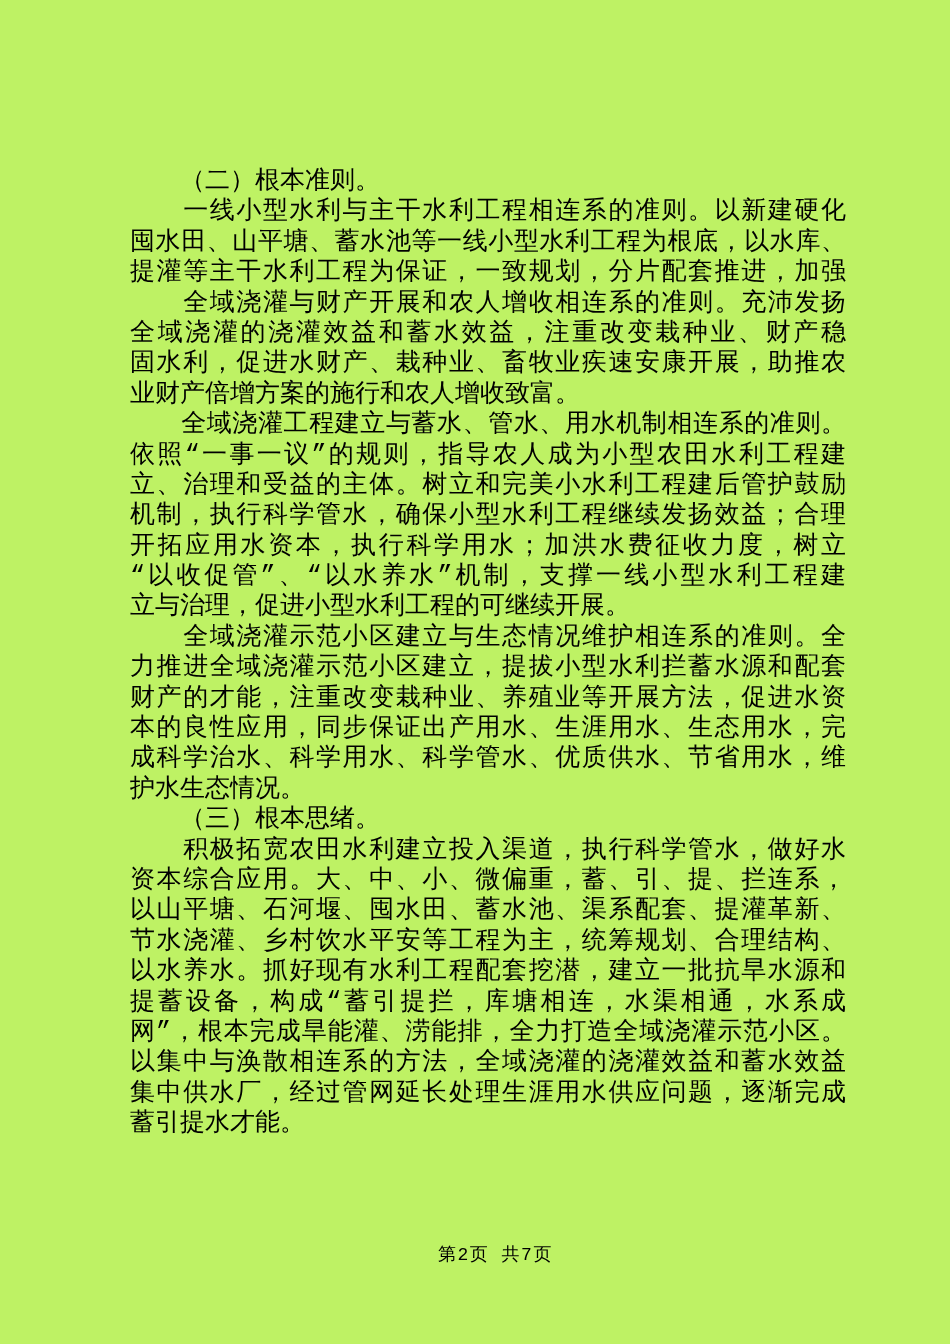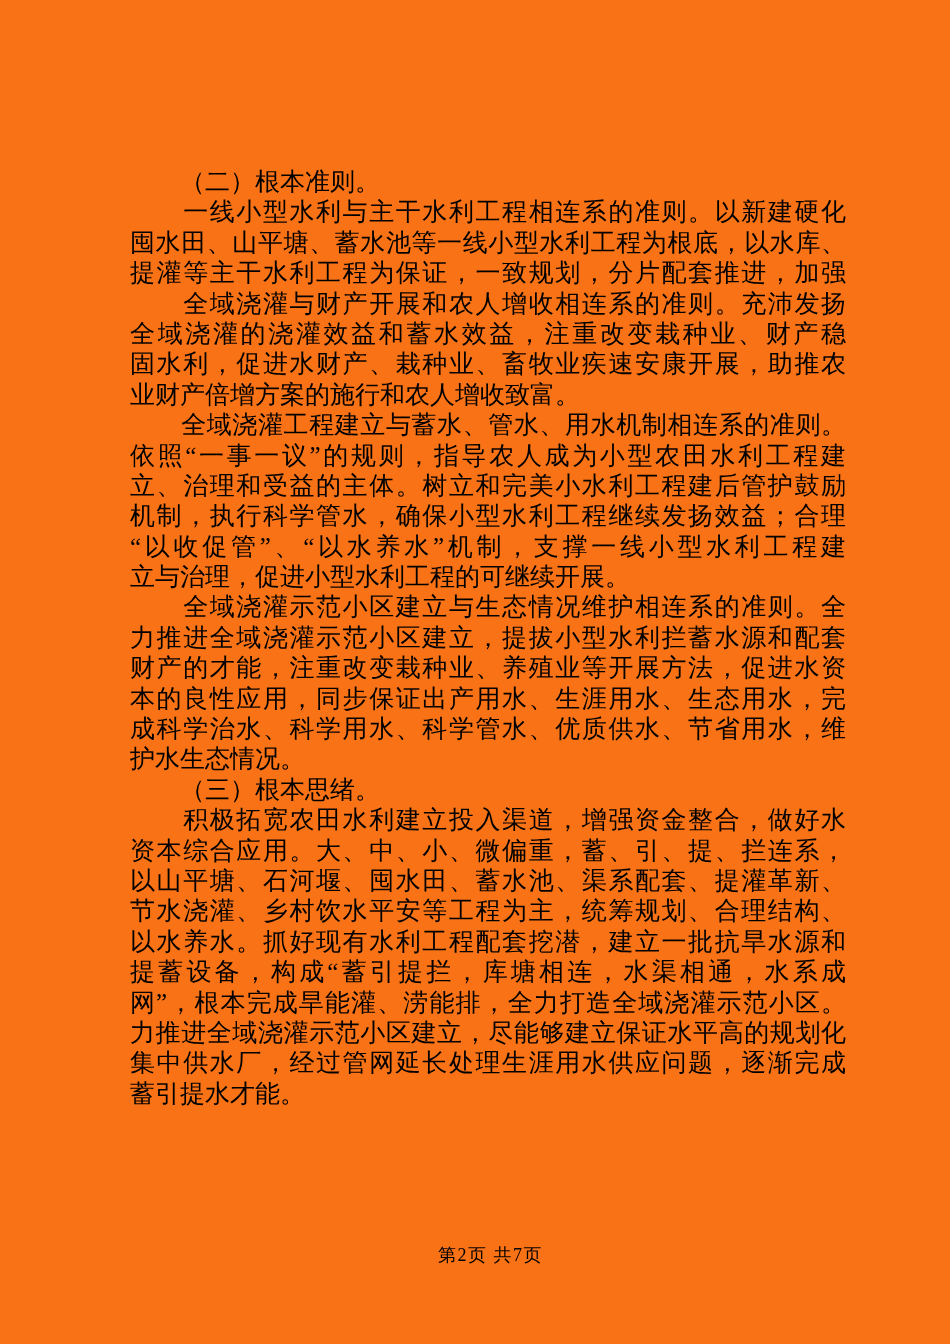--- a/index.html
+++ b/index.html
@@ -4,23 +4,23 @@
 <style>
   html, body {
     margin: 0;
     padding: 0;
     background: #ffffff;
   }
   .page {
     position: relative;
     width: 950px;
     height: 1344px;
-    background: #f97316;
+    background: #bef264;
     overflow: hidden;
-    font-family: Liberation Serif, serif;
+    font-family: Liberation Mono, monospace;
     color: #000000;
   }
   .body-text {
     position: absolute;
     left: 130px;
     top: 167px;
     width: 716px;
   }
   .bline {
     font-size: 25px;
@@ -57,36 +57,37 @@
     <div class="bline">囤水田、山平塘、蓄水池等一线小型水利工程为根底，以水库、</div>
     <div class="bline">提灌等主干水利工程为保证，一致规划，分片配套推进，加强</div>
     <div class="bline">　　全域浇灌与财产开展和农人增收相连系的准则。充沛发扬</div>
     <div class="bline">全域浇灌的浇灌效益和蓄水效益，注重改变栽种业、财产稳</div>
     <div class="bline">固水利，促进水财产、栽种业、畜牧业疾速安康开展，助推农</div>
     <div class="bline pe">业财产倍增方案的施行和农人增收致富。</div>
     <div class="bline">　　全域浇灌工程建立与蓄水、管水、用水机制相连系的准则。</div>
     <div class="bline">依照“一事一议”的规则，指导农人成为小型农田水利工程建</div>
     <div class="bline">立、治理和受益的主体。树立和完美小水利工程建后管护鼓励</div>
     <div class="bline">机制，执行科学管水，确保小型水利工程继续发扬效益；合理</div>
+    <div class="bline">开拓应用水资本，执行科学用水；加洪水费征收力度，树立</div>
     <div class="bline">“以收促管”、“以水养水”机制，支撑一线小型水利工程建</div>
     <div class="bline pe">立与治理，促进小型水利工程的可继续开展。</div>
     <div class="bline">　　全域浇灌示范小区建立与生态情况维护相连系的准则。全</div>
     <div class="bline">力推进全域浇灌示范小区建立，提拔小型水利拦蓄水源和配套</div>
     <div class="bline">财产的才能，注重改变栽种业、养殖业等开展方法，促进水资</div>
     <div class="bline">本的良性应用，同步保证出产用水、生涯用水、生态用水，完</div>
     <div class="bline">成科学治水、科学用水、科学管水、优质供水、节省用水，维</div>
     <div class="bline pe">护水生态情况。</div>
     <div class="bline pe">　　（三）根本思绪。</div>
-    <div class="bline">　　积极拓宽农田水利建立投入渠道，增强资金整合，做好水</div>
+    <div class="bline">　　积极拓宽农田水利建立投入渠道，执行科学管水，做好水</div>
     <div class="bline">资本综合应用。大、中、小、微偏重，蓄、引、提、拦连系，</div>
     <div class="bline">以山平塘、石河堰、囤水田、蓄水池、渠系配套、提灌革新、</div>
     <div class="bline">节水浇灌、乡村饮水平安等工程为主，统筹规划、合理结构、</div>
     <div class="bline">以水养水。抓好现有水利工程配套挖潜，建立一批抗旱水源和</div>
     <div class="bline">提蓄设备，构成“蓄引提拦，库塘相连，水渠相通，水系成</div>
     <div class="bline">网”，根本完成旱能灌、涝能排，全力打造全域浇灌示范小区。</div>
-    <div class="bline">力推进全域浇灌示范小区建立，尽能够建立保证水平高的规划化</div>
+    <div class="bline">以集中与涣散相连系的方法，全域浇灌的浇灌效益和蓄水效益</div>
     <div class="bline">集中供水厂，经过管网延长处理生涯用水供应问题，逐渐完成</div>
     <div class="bline pe">蓄引提水才能。</div>
   </div>
 
   <div class="footer">第2页 共7页</div>
 
 </div>
 
 </body></html>

